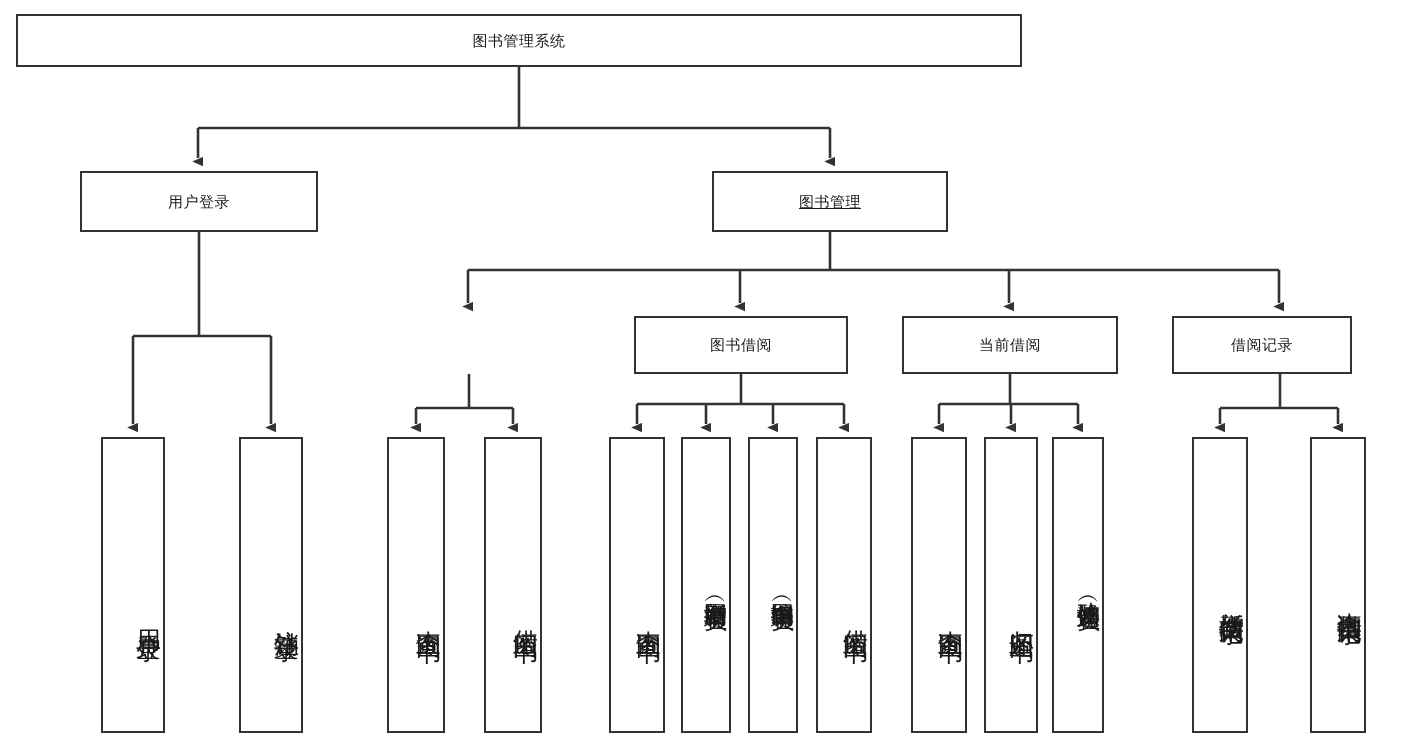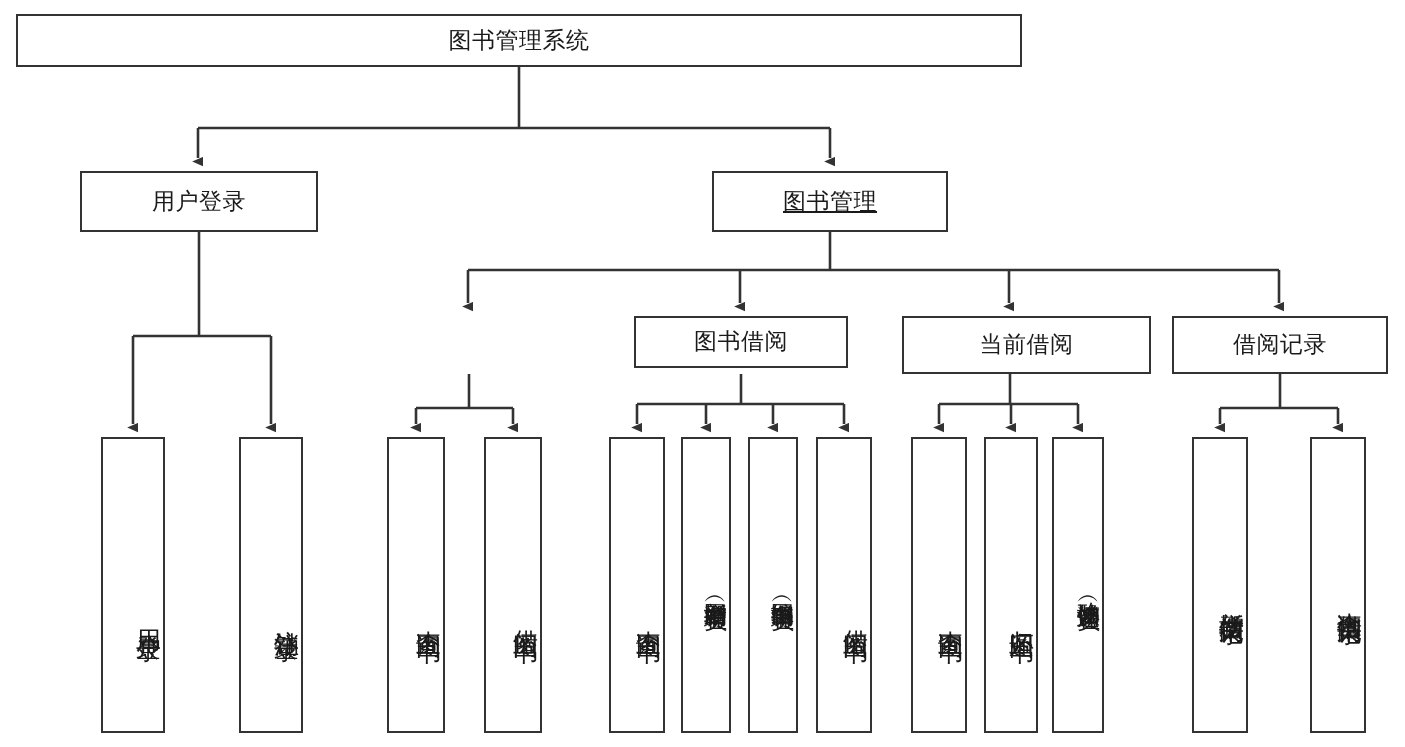--- a/index.html
+++ b/index.html
@@ -31,21 +31,21 @@
     box-sizing: border-box;
     border: 2px solid #333333;
     background: #ffffff;
     display: flex;
     align-items: center;
     justify-content: center;
     color: #1a1a1a;
     line-height: 1.18;
   }
   .node.horizontal {
-    font-size: 23px;
+    font-size: 15px;
     letter-spacing: 0.5px;
   }
   .node.vertical {
     writing-mode: vertical-rl;
     text-orientation: upright;
     font-size: 25px;
     align-items: flex-start;
     justify-content: center;
     padding-top: 8px;
     letter-spacing: 3px;
@@ -132,27 +132,27 @@
     <span>图书管理系统</span>
   </div>
 
   <div class="node horizontal" style="left:80px; top:171px; width:238px; height:61px;">
     <span>用户登录</span>
   </div>
   <div class="node horizontal" style="left:712px; top:171px; width:236px; height:61px;text-decoration:underline;">
     <span>图书管理</span>
   </div>
 
-  <div class="node horizontal" style="left:634px; top:316px; width:214px; height:52px;justify-content:center;">
+  <div class="node horizontal" style="left:634px; top:316px; width:214px; height:58px;justify-content:center;">
     <span>图书借阅</span>
   </div>
-  <div class="node horizontal" style="left:902px; top:316px; width:249px; height:58px;">
+  <div class="node horizontal" style="left:902px; top:316px; width:216px; height:58px;">
     <span>当前借阅</span>
   </div>
-  <div class="node horizontal" style="left:1172px; top:316px; width:216px; height:58px;">
+  <div class="node horizontal" style="left:1172px; top:316px; width:180px; height:58px;">
     <span>借阅记录</span>
   </div>
 
   <div class="node vertical" style="left:101px; top:437px; width:64px; height:296px; padding-top:62px;">
     <span>用户登录</span>
   </div>
   <div class="node vertical" style="left:239px; top:437px; width:64px; height:296px; padding-top:62px;">
     <span>注销登录</span>
   </div>
 

